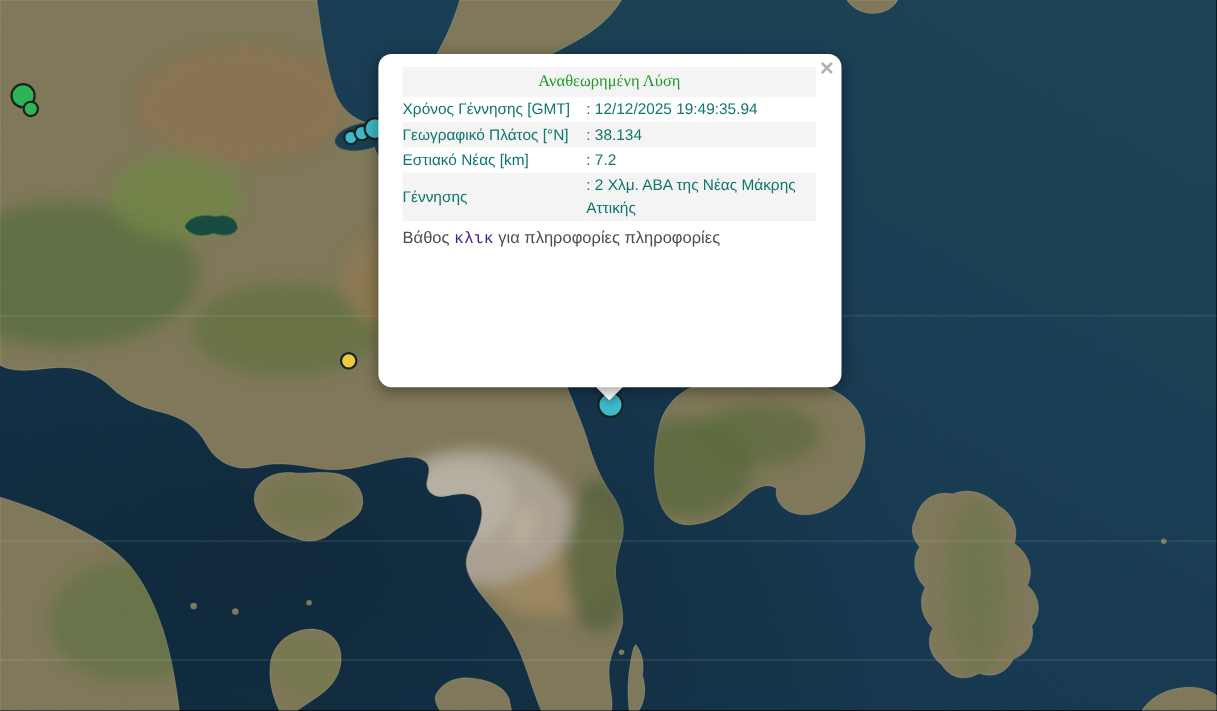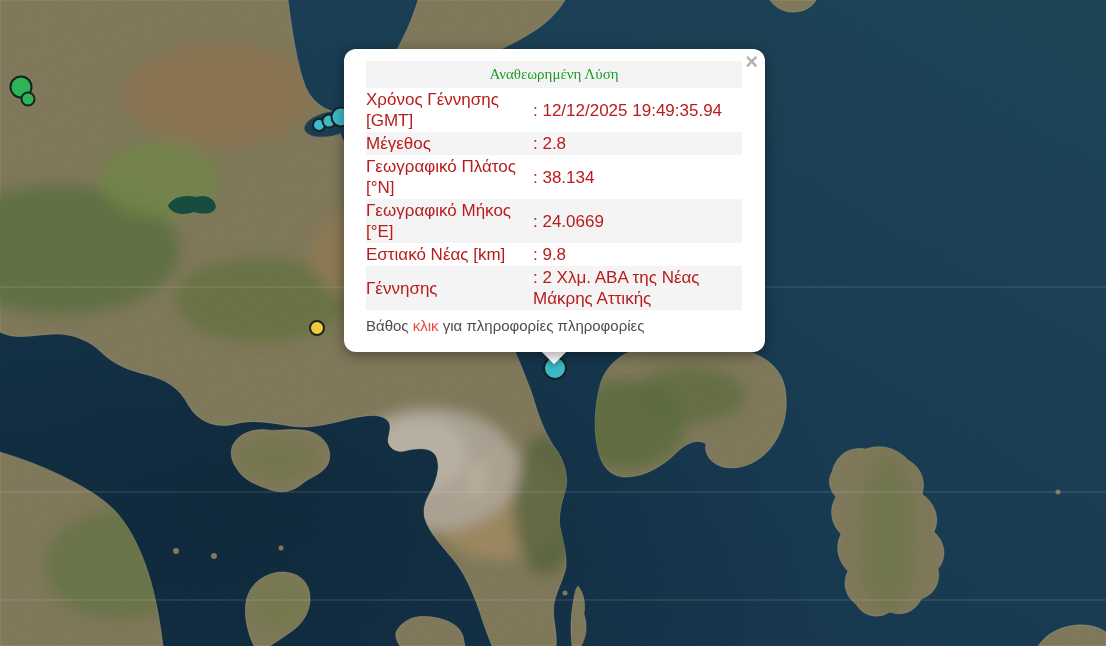--- a/index.html
+++ b/index.html
@@ -11,21 +11,21 @@
 
   
   .popup{position:absolute;left:344px;top:49px;width:421px;min-height:303px;
          background:#fff;border-radius:12px;box-shadow:0 3px 14px rgba(0,0,0,.4);
          box-sizing:border-box;padding:12px 23px 10px 22px;z-index:20;}
   .popup-close{position:absolute;top:2px;right:7px;font-size:22px;line-height:22px;
          font-weight:bold;color:#b2b2b2;text-decoration:none;cursor:pointer;
          font-family:"Liberation Sans",sans-serif;}
   .p-title{background:#f4f4f4;text-align:center;font-size:15px;line-height:21px;
          padding:3px 0;margin-bottom:0;}
-  table.p-table{border-collapse:collapse;width:100%;font-size:17px;color:#b91c1c;}
+  table.p-table{border-collapse:collapse;width:100%;font-size:14px;color:#0f766e;}
   table.p-table td{padding:1px 0;vertical-align:middle;line-height:21px;}
   td.lbl{width:167px;}
   td.val{padding-left:2px;}
   tbody tr:nth-child(even){background:#f4f4f4;}
   .p-footer{font-size:15px;line-height:21px;color:#4a4e51;padding:5px 0 2px 0;}
   .p-footer a{text-decoration:none;cursor:pointer;}
 
   
   .tail{position:absolute;left:544px;top:340px;width:20px;height:20px;background:#fff;
         transform:rotate(45deg);z-index:19;box-shadow:2px 2px 6px rgba(0,0,0,.25);}
@@ -178,39 +178,31 @@
 <div class="popup">
   <a class="popup-close">×</a>
   <div class="p-title" style="color: rgb(31, 155, 40); font-family: Liberation Serif, serif;">Αναθεωρημένη Λύση</div>
   <table class="p-table">
     <tbody>
           <tr>
             <td class="lbl">Χρόνος Γέννησης [GMT]</td>
             <td class="val">: 12/12/2025 19:49:35.94</td>
           </tr>
           <tr>
-            <td class="lbl">Μέγεθος</td>
-            <td class="val">: 2.8</td>
-          </tr>
-          <tr>
             <td class="lbl">Γεωγραφικό Πλάτος [°N]</td>
             <td class="val">: 38.134</td>
           </tr>
           <tr>
-            <td class="lbl">Γεωγραφικό Μήκος [°E]</td>
-            <td class="val">: 24.0669</td>
-          </tr>
-          <tr>
             <td class="lbl">Εστιακό Νέας [km]</td>
-            <td class="val">: 9.8</td>
+            <td class="val">: 7.2</td>
           </tr>
           <tr>
             <td class="lbl">Γέννησης</td>
             <td class="val">: 2 Χλμ. ΑΒΑ της Νέας Μάκρης Αττικής</td>
           </tr>
         </tbody>
   </table>
   <div class="p-footer">
-    <span>Βάθος </span><a style="color: #ef4444;">κλικ</a><span> για πληροφορίες πληροφορίες</span>
+    <span>Βάθος </span><a style="color: #4c1d95; font-family: Liberation Mono, monospace;">κλικ</a><span> για πληροφορίες πληροφορίες</span>
   </div>
 </div>
 
 </div>
 
 </body></html>

